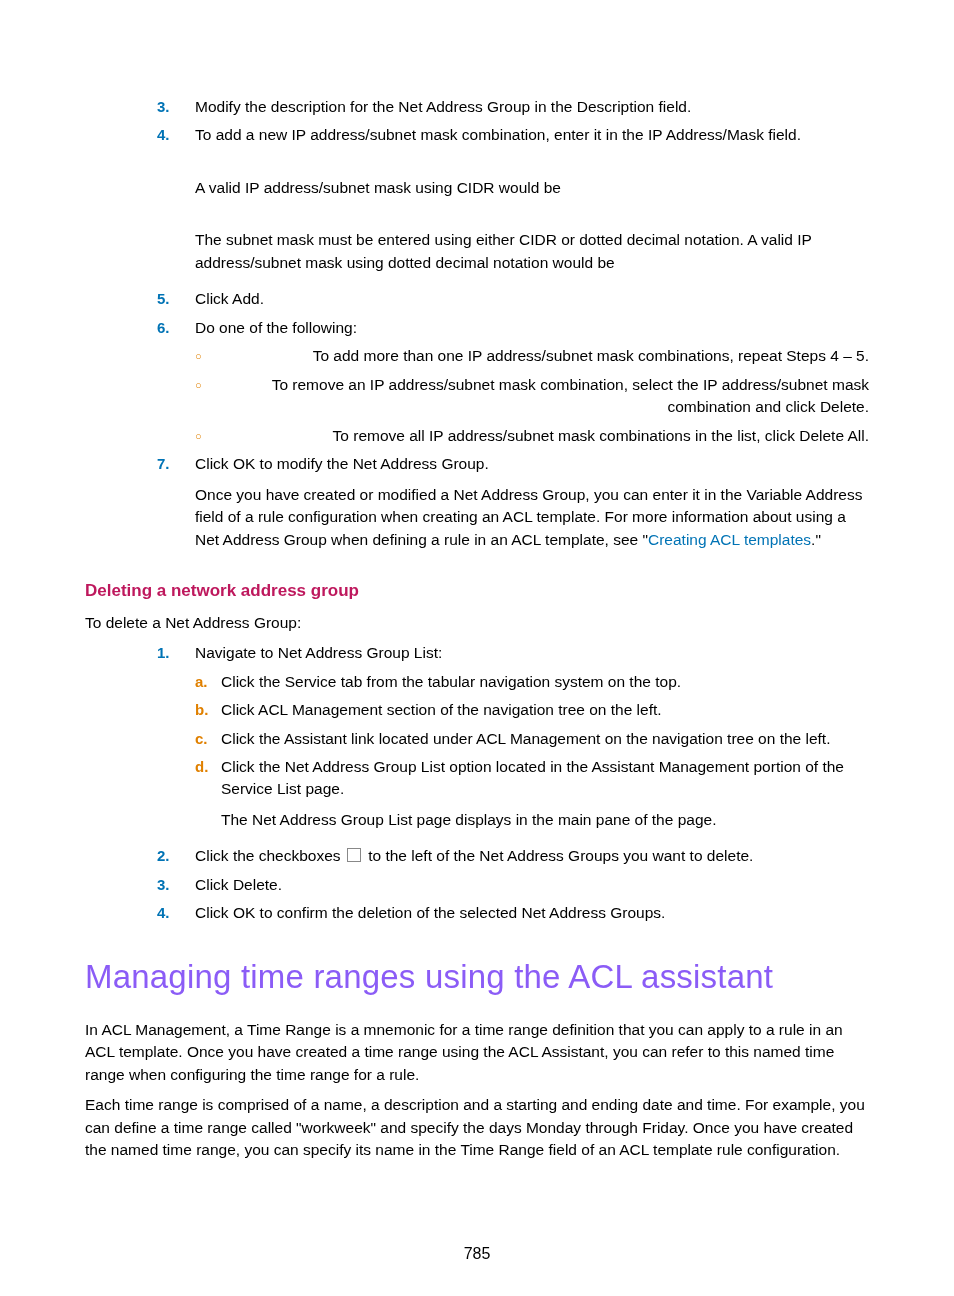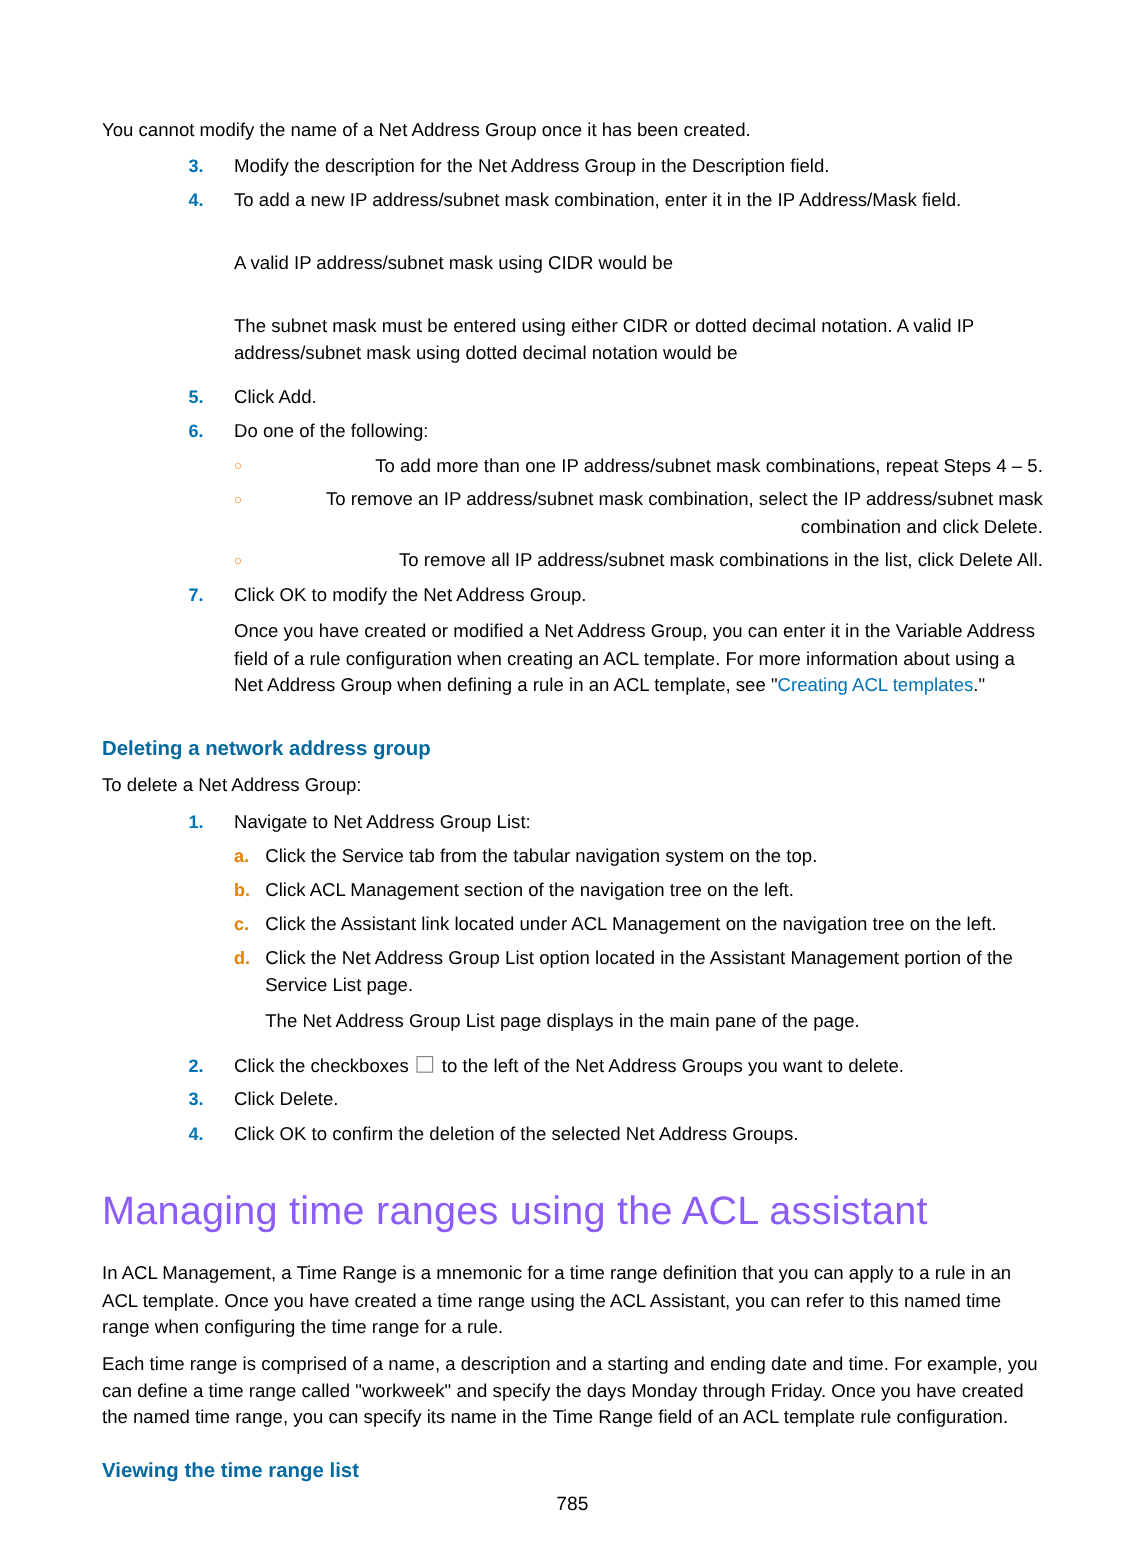--- a/index.html
+++ b/index.html
@@ -86,21 +86,21 @@
     line-height: 22px;
   }
   ul.circ-list > li > .content {
     flex: 1;
     text-align: right;
   }
   .para {
     margin: 8px 0;
   }
   .h3 {
-    color: #0369a1;
+    color: #be185d;
     font-weight: bold;
     font-size: 17px;
     margin: 20px 0 8px 0;
   }
   .h1 {
     color: #8b5cf6;
     font-weight: 300;
     font-size: 33px;
     margin: 28px 0 18px 0;
     letter-spacing: 0.2px;
@@ -118,21 +118,20 @@
     margin: 0 3px 0 2px;
     background: #fff;
   }
   b { font-weight: normal; }
 </style>
 </head>
 <body>
 
 <div class="page">
 
-  <div class="body-indent-deep para">You cannot modify the name of a Net Address Group once it has been created.</div>
 
   <ol class="num-list">
     <li>
       <span class="marker">3.</span>
       <span class="content">
         <span>Modify the description for the Net Address Group in the </span><b>Description</b><span> field.</span>
       </span>
     </li>
     <li>
       <span class="marker">4.</span>
@@ -259,16 +258,15 @@
   <div class="h1">Managing time ranges using the ACL assistant</div>
 
   <div class="body-indent para">
     <span>In ACL Management, a Time Range is a mnemonic for a time range definition that you can apply to a rule in an ACL template. Once you have created a time range using the ACL </span><b>Assistant</b><span>, you can refer to this named time range when configuring the time range for a rule.</span>
   </div>
 
   <div class="body-indent para">
     <span>Each time range is comprised of a name, a description and a starting and ending date and time. For example, you can define a time range called "workweek" and specify the days Monday through Friday. Once you have created the named time range, you can specify its name in the </span><b>Time Range</b><span> field of an ACL template rule configuration.</span>
   </div>
 
-  <div class="h3">Viewing the time range list</div>
 
   <div class="page-number">785</div>
 </div>
 
 </body></html>

